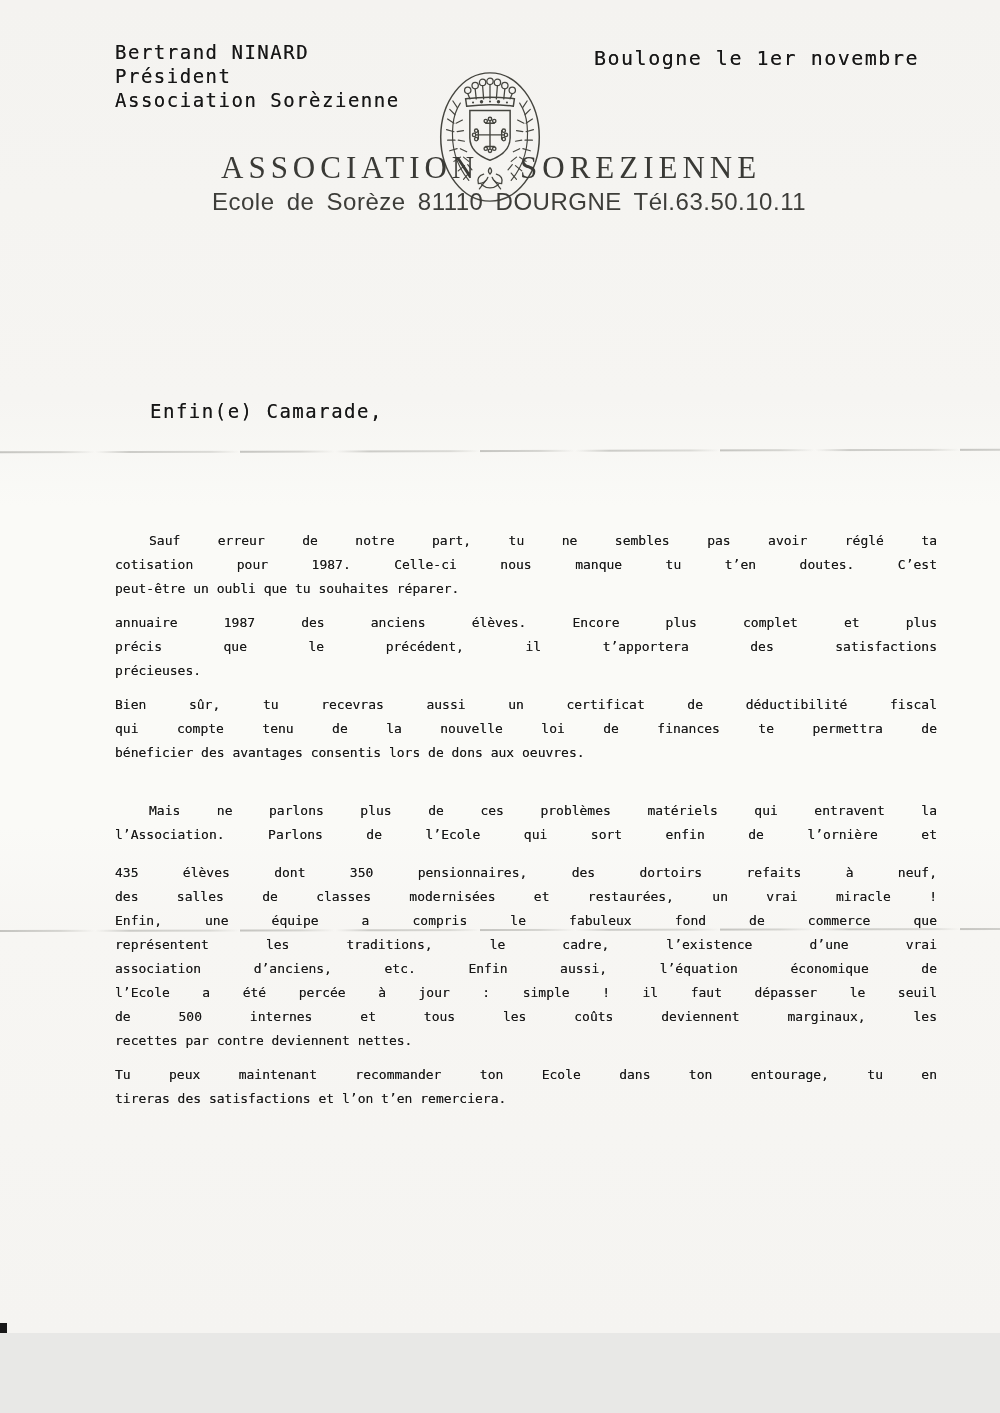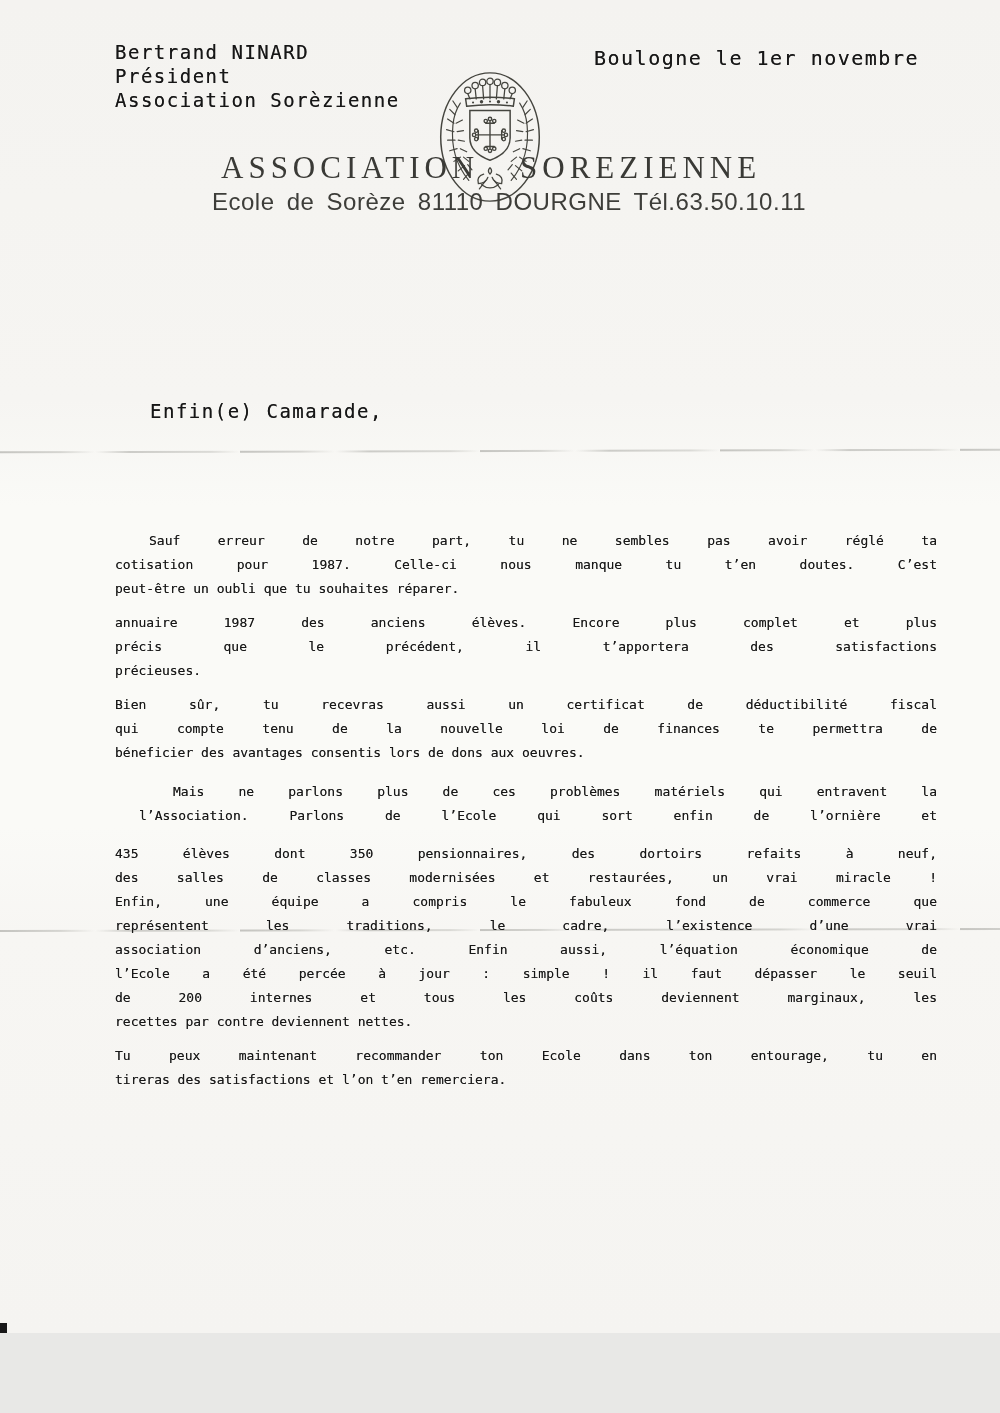--- a/index.html
+++ b/index.html
@@ -53,22 +53,22 @@
     position:absolute;left:150px;top:400px;
     font-size:19px;letter-spacing:1.5px;color:#161616;
     text-shadow:0 0 .5px rgba(0,0,0,.6);white-space:nowrap;
   }
   .letter-body{
     position:absolute;left:115px;top:529px;width:822px;
     font-size:13px;line-height:24px;color:#171717;
     text-shadow:0 0 .5px rgba(0,0,0,.55);
   }
   .paragraph{margin:0 0 10px 0;}
-  .paragraph.gap-lg{margin-bottom:15px;}
-  .paragraph.gap-md{margin-bottom:14px;margin-left:24px;}
+  .paragraph.gap-lg{margin-bottom:34px;}
+  .paragraph.gap-md{margin-bottom:14px;}
   .bline{text-align:justify;text-align-last:justify;}
   .bline.last{text-align-last:left;}
   .bline.indent{padding-left:34px;}
   .corner-mark{
     position:absolute;left:0;bottom:0;width:7px;height:10px;background:#181818;
   }
   .crest svg{display:block;}
 </style>
 </head>
 <body>
@@ -174,21 +174,21 @@
         <div class="bline indent">Mais ne parlons plus de ces problèmes matériels qui entravent la</div>
         <div class="bline">l’Association. Parlons de l’Ecole qui sort enfin de l’ornière et</div>
       </div>
       <div class="paragraph">
         <div class="bline">435 élèves dont 350 pensionnaires, des dortoirs refaits à neuf,</div>
         <div class="bline">des salles de classes modernisées et restaurées, un vrai miracle !</div>
         <div class="bline">Enfin, une équipe a compris le fabuleux fond de commerce que</div>
         <div class="bline">représentent les traditions, le cadre, l’existence d’une vrai</div>
         <div class="bline">association d’anciens, etc. Enfin aussi, l’équation économique de</div>
         <div class="bline">l’Ecole a été percée à jour : simple ! il faut dépasser le seuil</div>
-        <div class="bline">de 200 internes et tous les coûts deviennent marginaux, les</div>
+        <div class="bline">de 500 internes et tous les coûts deviennent marginaux, les</div>
         <div class="bline last">recettes par contre deviennent nettes.</div>
       </div>
       <div class="paragraph">
         <div class="bline">Tu peux maintenant recommander ton Ecole dans ton entourage, tu en</div>
         <div class="bline last">tireras des satisfactions et l’on t’en remerciera.</div>
       </div>
     </div>
 
   <div class="corner-mark"></div>
 </div>

